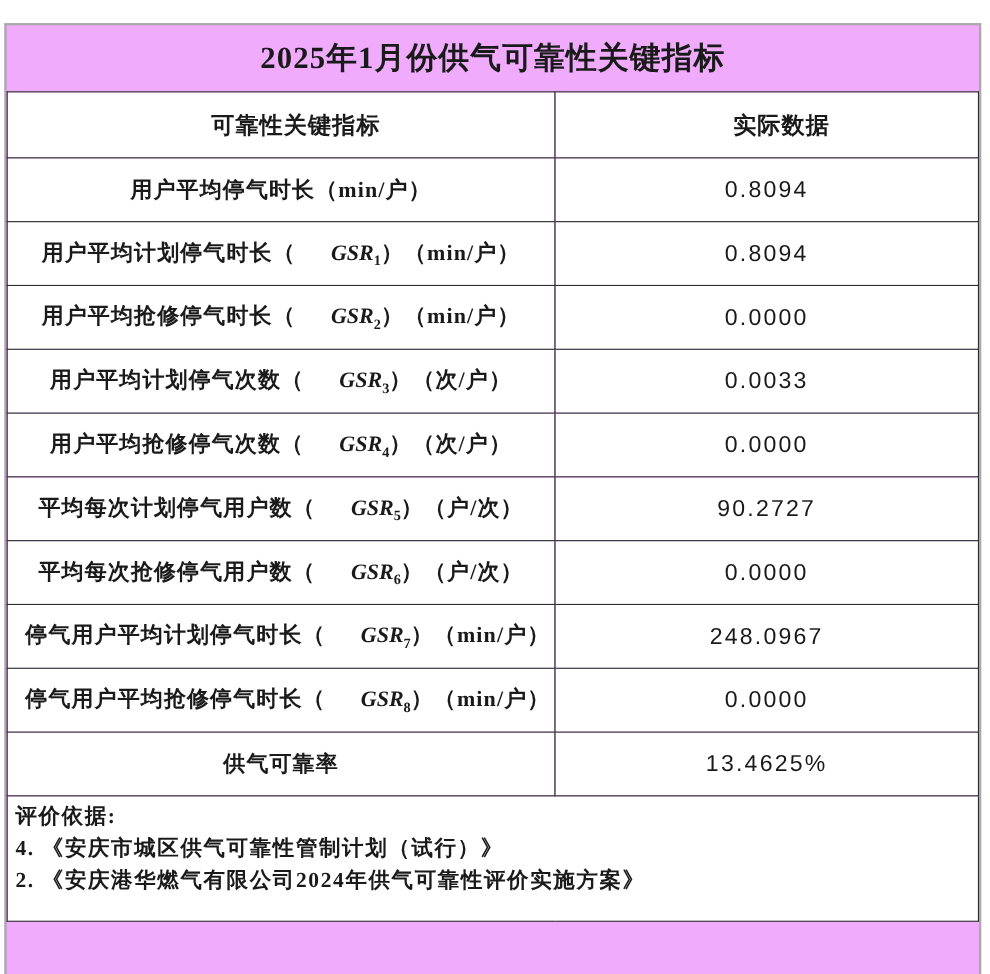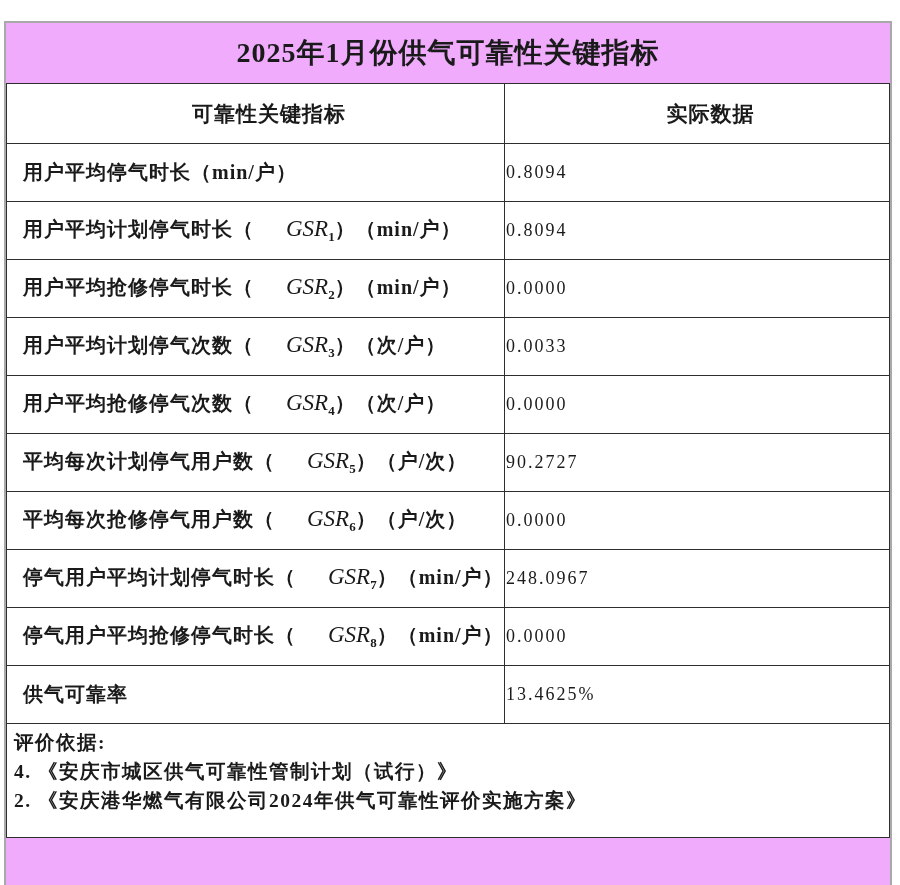--- a/index.html
+++ b/index.html
@@ -46,38 +46,39 @@
   th.head {
     height: 57px;
     font-size: 21px;
     font-weight: 600;
     text-align: center;
     letter-spacing: 1px;
     padding-left: 28px;
   }
   td.label {
     height: 57px;
+    text-align: center;
     font-size: 20px;
     font-weight: 600;
     letter-spacing: 1px;
     padding: 0 16px;
     white-space: nowrap;
   }
   td.value {
-    text-align: left;
-    font-size: 18px;
+    text-align: center;
+    font-size: 21px;
     font-weight: 500;
     letter-spacing: 2px;
-    font-family: Liberation Serif, serif;
+    font-family: Liberation Sans, sans-serif;
   }
   .gsr {
     font-style: italic;
-    font-weight: normal;
+    font-weight: bold;
     letter-spacing: 0;
-    font-size: 23px;
+    font-size: 20px;
     margin-left: 32px;
   }
   .gsr-sub {
     font-style: normal;
     font-weight: 600;
     font-size: 13px;
     letter-spacing: 0;
   }
   td.footer-cell {
     padding: 4px 7px 22px 7px;

